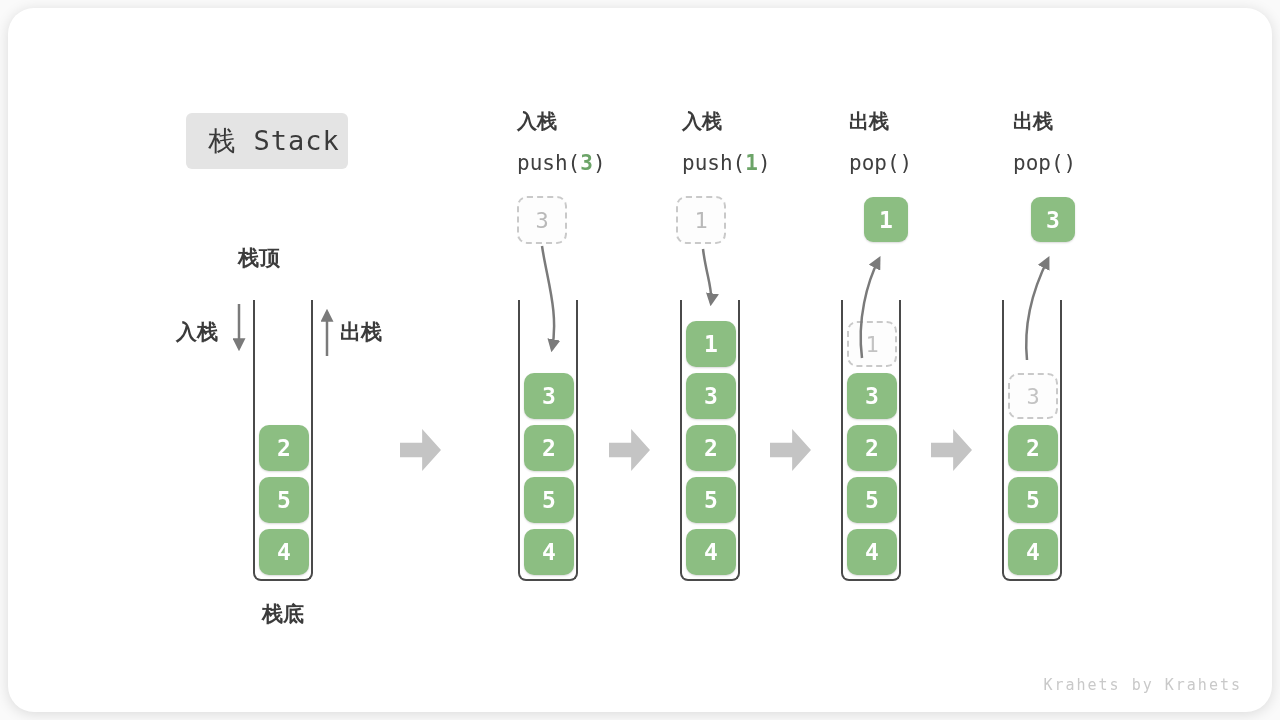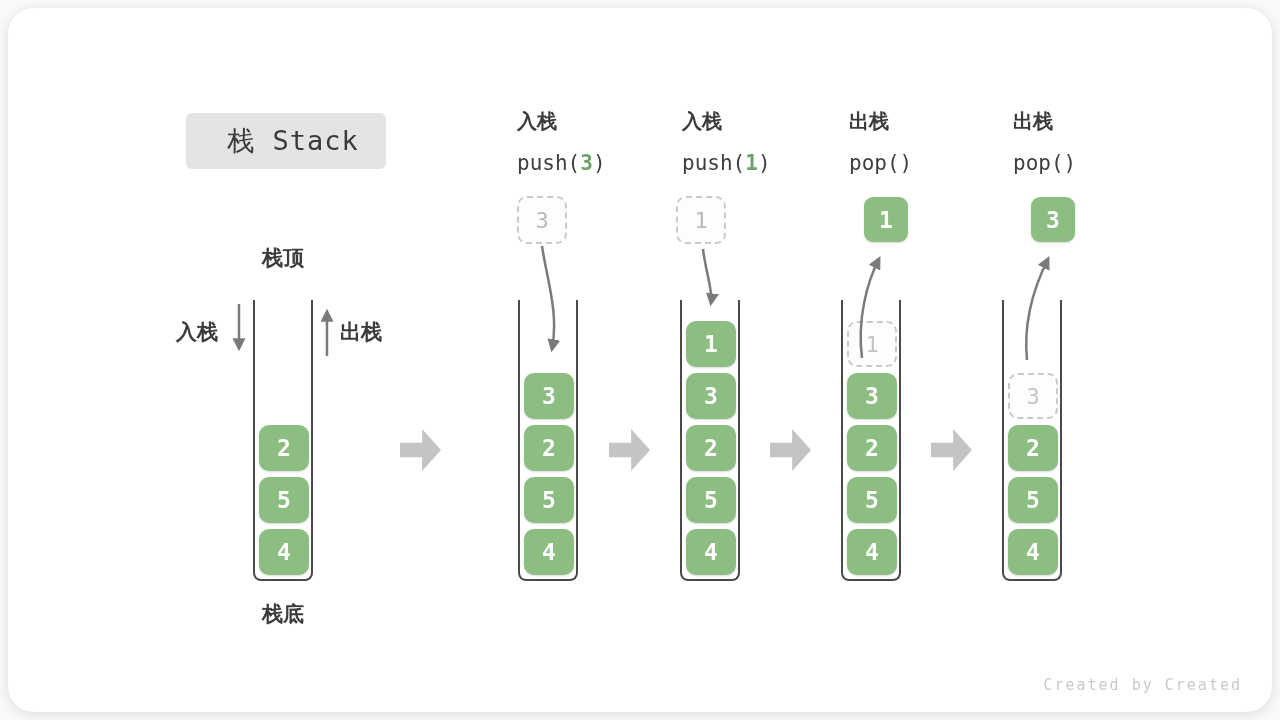--- a/index.html
+++ b/index.html
@@ -3,21 +3,21 @@
 <meta charset="utf-8">
 <style>
   * { margin:0; padding:0; box-sizing:border-box; }
   html,body { width:1280px; height:720px; overflow:hidden; background:#fafafa;
               font-family:"DejaVu Sans", sans-serif; }
   .card { position:absolute; left:8px; top:8px; width:1264px; height:704px;
           background:#ffffff; border-radius:26px;
           box-shadow:0 2px 14px rgba(0,0,0,.13); }
   .canvas { position:absolute; inset:0; }
 
-  .title-badge { position:absolute; left:178px; top:105px; width:200px; height:56px;
+  .title-badge { position:absolute; left:178px; top:105px; width:162px; height:56px;
           background:#e4e4e4; border-radius:6px; display:flex; align-items:center;
           justify-content:center; font:500 27px "DejaVu Sans Mono", monospace;
           color:#3a3a3a; letter-spacing:1px;padding-left:14px; }
 
   .cn-label { position:absolute; font:700 21px "DejaVu Sans", sans-serif; color:#3b3b3b; }
 
   .op-col { position:absolute; top:100px; }
   .op-name { font:700 20px "DejaVu Sans", sans-serif; color:#3b3b3b; }
   .op-code { margin-top:16px; font:500 21px "DejaVu Sans Mono", monospace; color:#3f3f3f;text-align:center; }
   .op-code .arg { color:#6ca468; font-weight:700; }
@@ -49,21 +49,21 @@
           font:400 15px "DejaVu Sans Mono", monospace; color:#c9c9c9; letter-spacing:2px; }
 </style>
 </head>
 <body>
 
 <div class="card">
 <div class="canvas">
 
   <div class="title-badge">栈 Stack</div>
 
-  <div class="cn-label" style="left:230px;top:236px;width:90px;text-align:center">栈顶</div>
+  <div class="cn-label" style="left:230px;top:236px;width:90px;text-align:left">栈顶</div>
   <div class="cn-label" style="left:230px;top:592px;width:90px;text-align:center">栈底</div>
   <div class="cn-label" style="left:168px;top:310px">入栈</div>
   <div class="cn-label" style="left:332px;top:310px">出栈</div>
 
   <div class="op-col" style="left:509px">
     <div class="op-name">入栈</div>
     <div class="op-code"><span>push(</span><span class="arg">3</span><span>)</span></div>
   </div>
   <div class="op-col" style="left:674px">
     <div class="op-name">入栈</div>
@@ -131,16 +131,16 @@
       </marker>
     </defs>
     <path d="M 231 296 L 231 340" stroke="#7a7a7a" stroke-width="2.5" fill="none" marker-end="url(#ah)"></path>
     <path d="M 319 348 L 319 304" stroke="#7a7a7a" stroke-width="2.5" fill="none" marker-end="url(#ah)"></path>
     <path d="M 534 238 C 539 272, 551 305, 544 341" stroke="#7a7a7a" stroke-width="2.5" fill="none" marker-end="url(#ah)"></path>
     <path d="M 695 241 C 698 266, 705 282, 703 295" stroke="#7a7a7a" stroke-width="2.5" fill="none" marker-end="url(#ah)"></path>
     <path d="M 854 350 C 849 312, 859 274, 871 251" stroke="#7a7a7a" stroke-width="2.5" fill="none" marker-end="url(#ah)"></path>
     <path d="M 1019 352 C 1015 312, 1027 277, 1040 251" stroke="#7a7a7a" stroke-width="2.5" fill="none" marker-end="url(#ah)"></path>
   </svg>
 
-  <div class="watermark">Created by Created</div>
+  <div class="watermark">Krahets by Krahets</div>
 
 </div>
 </div>
 
 </body></html>

